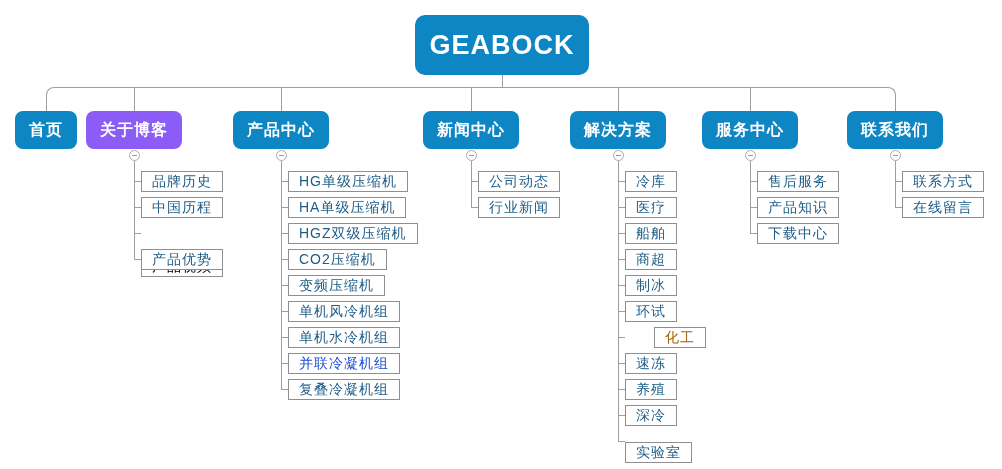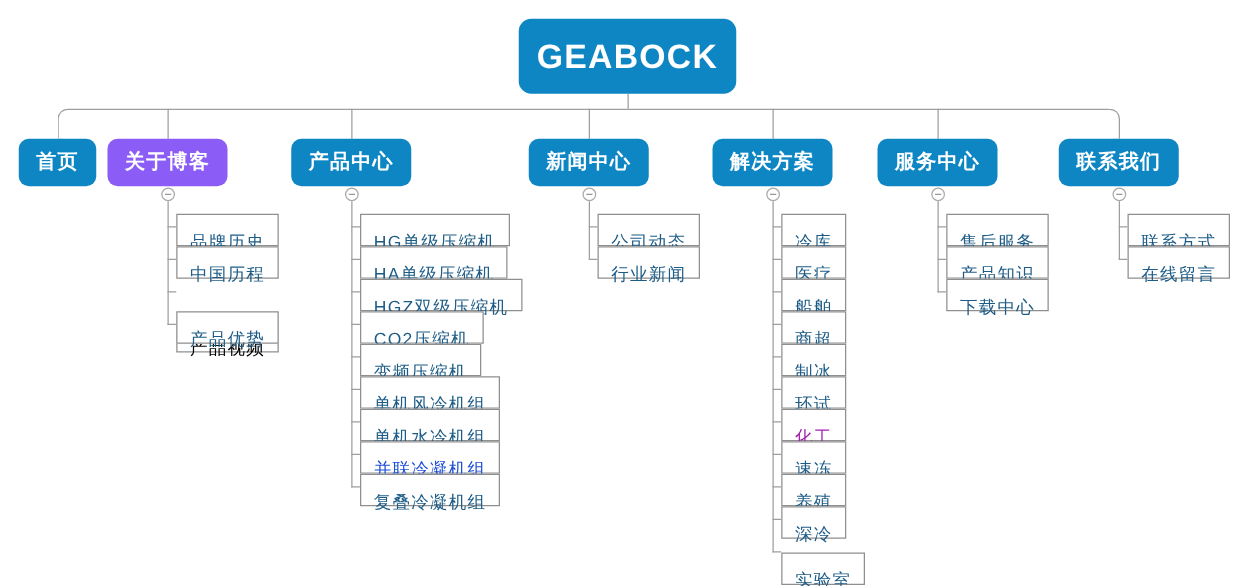--- a/index.html
+++ b/index.html
@@ -15,21 +15,21 @@
     left:415px; top:15px; width:174px; height:60px; line-height:60px;
     font-size:27px; letter-spacing:1px; border-radius:10px;
   }
   .l1-node {
     top:111px; height:38px; line-height:38px; font-size:16px;
     padding:0 14px; letter-spacing:1px; transform:translateX(-50%);
   }
   .child-box {
     position:absolute; box-sizing:border-box; height:21px; line-height:19px;
     background:#ffffff; border:1px solid #8f8f8f; font-size:14px;
-    padding:12px 10px; letter-spacing:1px; white-space:nowrap; cursor:pointer;
+    padding:0 10px; letter-spacing:1px; white-space:nowrap; cursor:pointer;
   }
   .hline, .vline { position:absolute; }
   .corner { position:absolute; box-sizing:border-box; background:transparent; }
   .minus-icon {
     position:absolute; width:11px; height:11px; box-sizing:border-box;
     border:1px solid #a9a9a9; border-radius:50%; background:#ffffff; cursor:pointer;
   }
   .minus-icon .dash { position:absolute; left:2px; top:4px; width:5px; height:1px; background:#999999; }
 </style>
 </head>
@@ -102,21 +102,21 @@
     <div class="child-box" style="left: 625px; top: 197px; color: rgb(29, 92, 135); border-color: rgb(143, 143, 143);">医疗</div>
     <div class="hline" style="left: 618px; top: 233px; width: 7px; height: 1px; background: rgb(158, 158, 158);"></div>
     <div class="child-box" style="left: 625px; top: 223px; color: rgb(29, 92, 135); border-color: rgb(143, 143, 143);">船舶</div>
     <div class="hline" style="left: 618px; top: 259px; width: 7px; height: 1px; background: rgb(158, 158, 158);"></div>
     <div class="child-box" style="left: 625px; top: 249px; color: rgb(29, 92, 135); border-color: rgb(143, 143, 143);">商超</div>
     <div class="hline" style="left: 618px; top: 285px; width: 7px; height: 1px; background: rgb(158, 158, 158);"></div>
     <div class="child-box" style="left: 625px; top: 275px; color: rgb(29, 92, 135); border-color: rgb(143, 143, 143);">制冰</div>
     <div class="hline" style="left: 618px; top: 311px; width: 7px; height: 1px; background: rgb(158, 158, 158);"></div>
     <div class="child-box" style="left: 625px; top: 301px; color: rgb(29, 92, 135); border-color: rgb(143, 143, 143);">环试</div>
     <div class="hline" style="left: 618px; top: 337px; width: 7px; height: 1px; background: rgb(158, 158, 158);"></div>
-    <div class="child-box" style="left: 625px; top: 327px; color: #a21caf; border-color: rgb(143, 143, 143);">化工</div>
+    <div class="child-box" style="left: 654px; top: 327px; color: #a16207; border-color: rgb(143, 143, 143);">化工</div>
     <div class="hline" style="left: 618px; top: 363px; width: 7px; height: 1px; background: rgb(158, 158, 158);"></div>
     <div class="child-box" style="left: 625px; top: 353px; color: rgb(29, 92, 135); border-color: rgb(143, 143, 143);">速冻</div>
     <div class="hline" style="left: 618px; top: 389px; width: 7px; height: 1px; background: rgb(158, 158, 158);"></div>
     <div class="child-box" style="left: 625px; top: 379px; color: rgb(29, 92, 135); border-color: rgb(143, 143, 143);">养殖</div>
     <div class="hline" style="left: 618px; top: 415px; width: 7px; height: 1px; background: rgb(158, 158, 158);"></div>
     <div class="child-box" style="left: 625px; top: 405px; color: rgb(29, 92, 135); border-color: rgb(143, 143, 143);">深冷</div>
     <div class="hline" style="left: 618px; top: 441px; width: 7px; height: 1px; background: rgb(158, 158, 158);"></div>
     <div class="child-box" style="left: 625px; top: 442px; color: rgb(29, 92, 135); border-color: rgb(143, 143, 143);">实验室</div>
     <div class="vline" style="left: 750px; top: 87px; width: 1px; height: 24px; background: rgb(158, 158, 158);"></div>
     <div class="blue-node l1-node" style="left: 750px; background: rgb(14, 134, 196);">服务中心</div>

